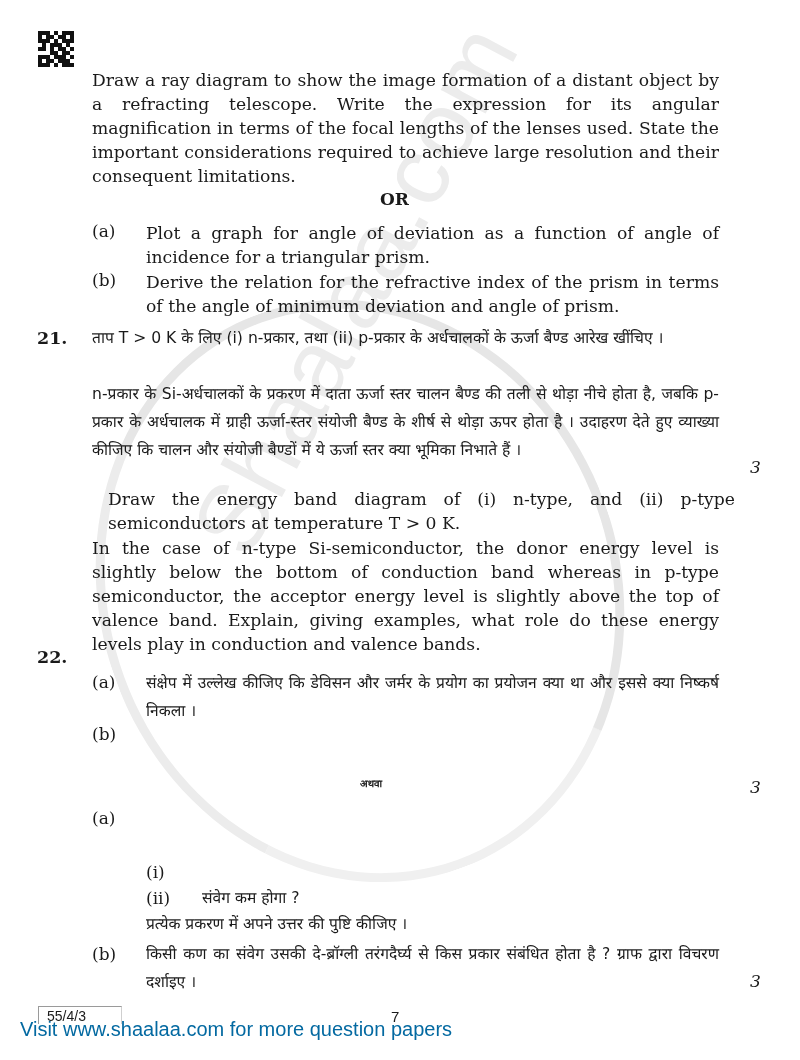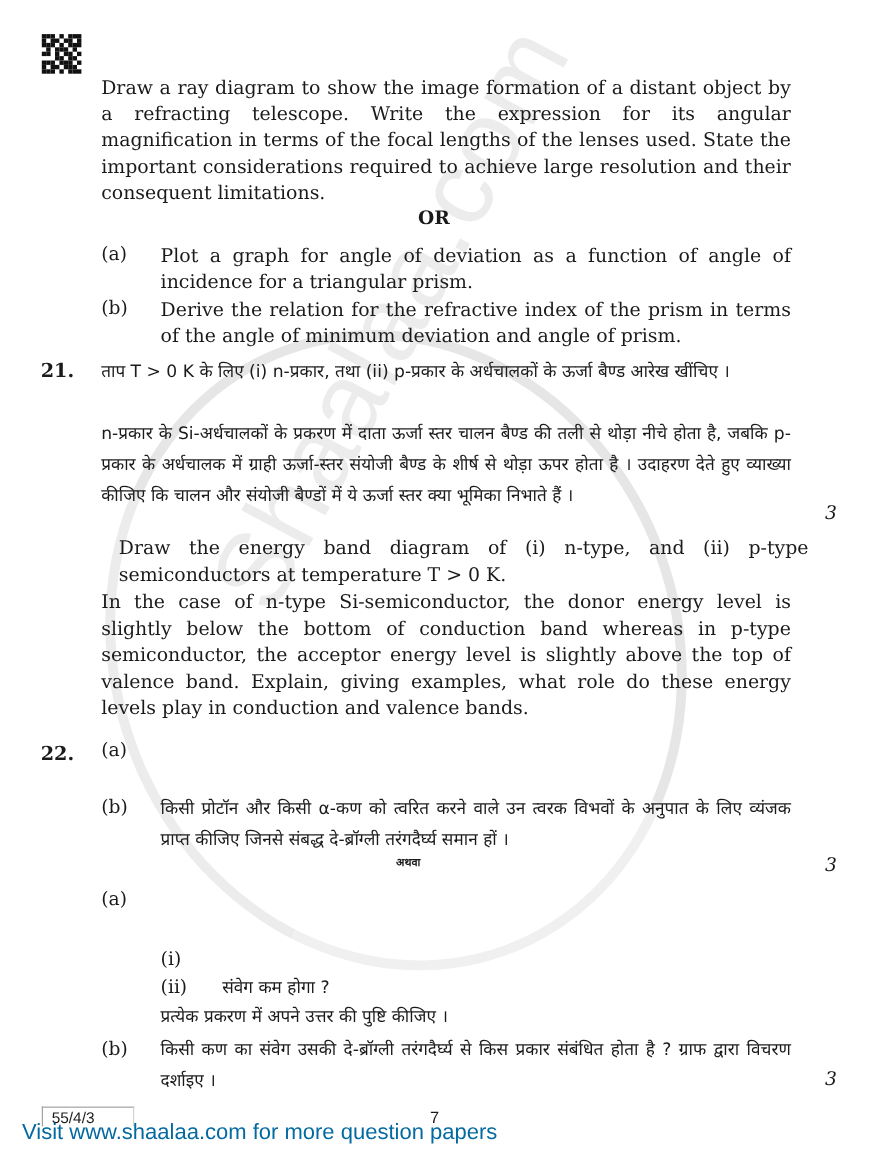--- a/index.html
+++ b/index.html
@@ -159,24 +159,24 @@
   <div class="label" style="left:92px; top:270px;">(b)</div>
   <div class="block para" style="left:146px; top:270px; width:573px;">Derive the relation for the refractive index of the prism in terms of the angle of minimum deviation and angle of prism.</div>
 
   <div class="qnum" style="left:37px; top:328px;">21.</div>
   <div class="block para hindi" style="left:92px; top:324px; width:627px;">ताप T &gt; 0 K के लिए (i) n-प्रकार, तथा (ii) p-प्रकार के अर्धचालकों के ऊर्जा बैण्ड आरेख खींचिए ।</div>
   <div class="block para hindi" style="left:92px; top:380px; width:627px;">n-प्रकार के Si-अर्धचालकों के प्रकरण में दाता ऊर्जा स्तर चालन बैण्ड की तली से थोड़ा नीचे होता है, जबकि p-प्रकार के अर्धचालक में ग्राही ऊर्जा-स्तर संयोजी बैण्ड के शीर्ष से थोड़ा ऊपर होता है । उदाहरण देते हुए व्याख्या कीजिए कि चालन और संयोजी बैण्डों में ये ऊर्जा स्तर क्या भूमिका निभाते हैं ।</div>
   <div class="marks" style="left:750px; top:457px;">3</div>
   <div class="block para" style="left:108px; top:487px; width:627px;">Draw the energy band diagram of (i) n-type, and (ii) p-type semiconductors at temperature T &gt; 0 K.</div>
   <div class="block para" style="left:92px; top:536px; width:627px;">In the case of n-type Si-semiconductor, the donor energy level is slightly below the bottom of conduction band whereas in p-type semiconductor, the acceptor energy level is slightly above the top of valence band. Explain, giving examples, what role do these energy levels play in conduction and valence bands.</div>
 
-  <div class="qnum" style="left:37px; top:676px;text-align:center;">22.</div>
+  <div class="qnum" style="left:37px; top:647px;text-align:center;">22.</div>
   <div class="label" style="left:92px; top:672px;">(a)</div>
+  <div class="block para hindi" style="left:146px; top:669px; width:573px;">संक्षेप में उल्लेख कीजिए कि डेविसन और जर्मर के प्रयोग का प्रयोजन क्या था और इससे क्या निष्कर्ष निकला ।</div>
   <div class="label" style="left:92px; top:724px;">(b)</div>
-  <div class="block para hindi" style="left:146px; top:721px; width:573px;">किसी प्रोटॉन और किसी α-कण को त्वरित करने वाले उन त्वरक विभवों के अनुपात के लिए व्यंजक प्राप्त कीजिए जिनसे संबद्ध दे-ब्रॉग्ली तरंगदैर्घ्य समान हों ।</div>
   <div class="marks" style="left:750px; top:777px;">3</div>
   <div class="center hindi" style="left:360px; top:776px;">अथवा</div>
 
   <div class="label" style="left:92px; top:808px;">(a)</div>
   <div class="label" style="left:146px; top:862px;">(i)</div>
   <div class="label" style="left:146px; top:888px;">(ii)</div>
   <div class="block para hindi" style="left:202px; top:884px; width:517px;">संवेग कम होगा ?</div>
   <div class="block para hindi" style="left:146px; top:910px; width:573px;">प्रत्येक प्रकरण में अपने उत्तर की पुष्टि कीजिए ।</div>
   <div class="label" style="left:92px; top:944px;">(b)</div>
   <div class="block para hindi" style="left:146px; top:940px; width:573px;">किसी कण का संवेग उसकी दे-ब्रॉग्ली तरंगदैर्घ्य से किस प्रकार संबंधित होता है ? ग्राफ द्वारा विचरण दर्शाइए ।</div>

